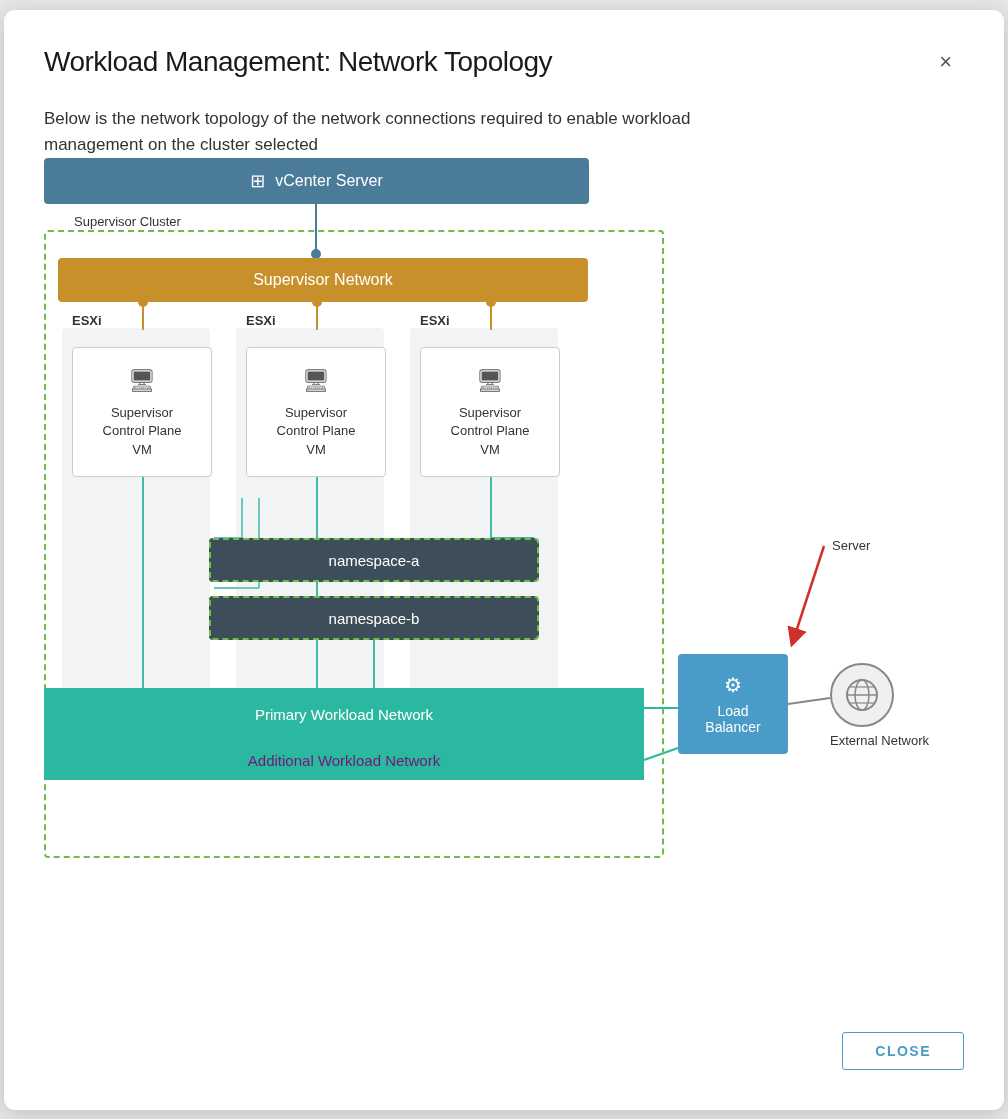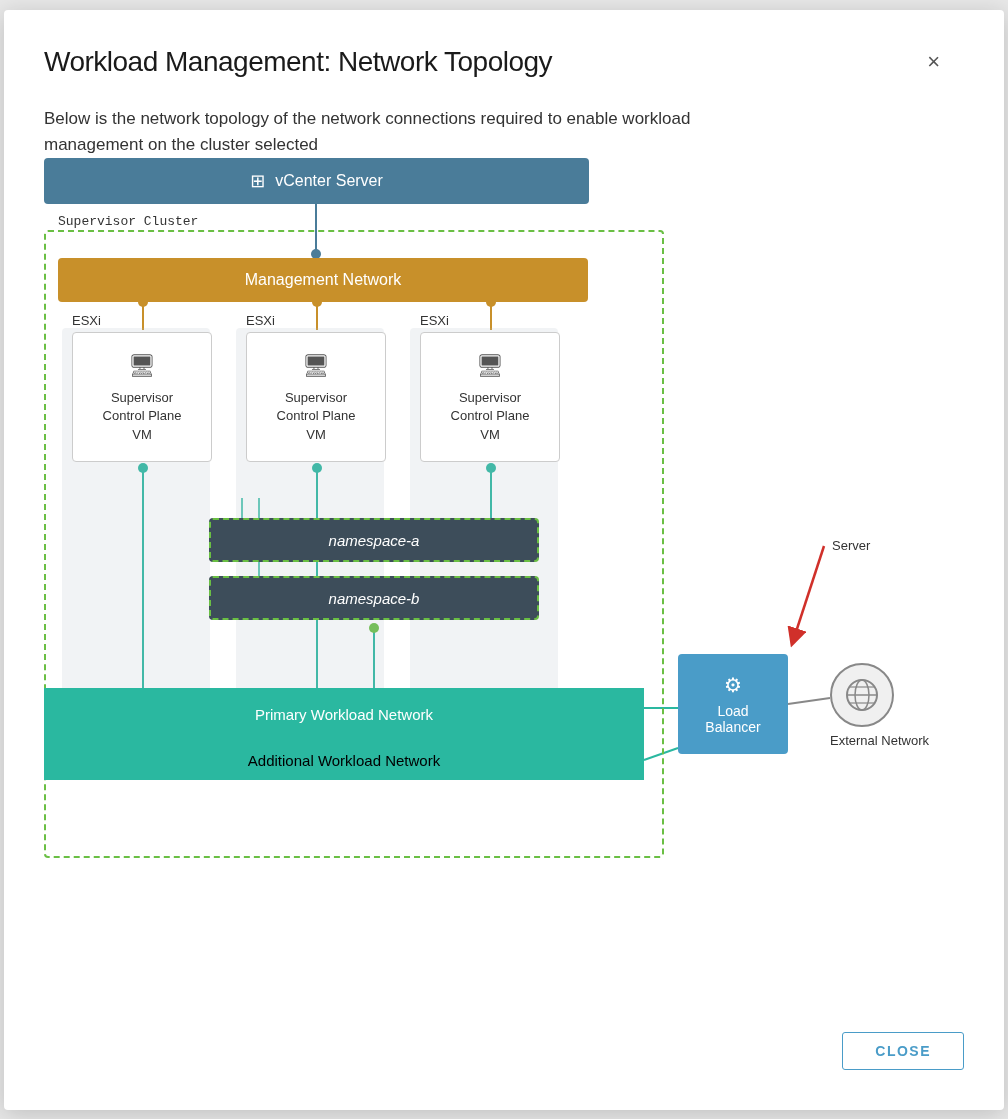--- a/index.html
+++ b/index.html
@@ -6,25 +6,25 @@
     body {
       background: #e8e8e8;
       display: flex;
       align-items: center;
       justify-content: center;
       min-height: 100vh;
       font-family: 'Helvetica Neue', Arial, sans-serif;
     }
     .modal {
       background: #fff;
-      border-radius: 4px;
+      border-radius: 11px;
       box-shadow: 0 4px 24px rgba(0,0,0,0.18);
       width: 1000px;
       min-height: 1100px;
-      padding: 36px 56px 36px 40px;
+      padding: 36px 44px 36px 40px;
       position: relative;
     }
     .modal-header {
       display: flex;
       align-items: center;
       justify-content: space-between;
       margin-bottom: 28px;
     }
     .modal-title {
       font-size: 28px;
@@ -82,26 +82,25 @@
       left: 0;
       width: 620px;
       height: 628px;
       border: 2.5px dashed #6abf44;
       border-radius: 4px;
       background: transparent;
     }
     .supervisor-label {
       position: absolute;
       top: -18px;
-      left: 8px;
+      left: 24px;
       font-size: 13px;
       color: #333;
       background: #fff;
       padding: 0 4px;
-      font-family: Liberation Mono, monospace;
     }
 
     
     .mgmt-network {
       position: absolute;
       top: 100px;
       left: 14px;
       width: 530px;
       height: 44px;
       background: #c8902a;
@@ -119,21 +118,22 @@
       position: absolute;
       top: 155px;
     }
     .esxi-col-1 { left: 28px; }
     .esxi-col-2 { left: 202px; }
     .esxi-col-3 { left: 376px; }
 
     .esxi-label {
       font-size: 13px;
       color: #333;
-      margin-bottom: 4px;
+      margin-bottom: 19px;
+      font-weight: bold;
     }
 
     
     .vm-box {
       width: 140px;
       height: 130px;
       background: #fff;
       border: 1.5px solid #ccc;
       border-radius: 4px;
       display: flex;
@@ -147,24 +147,23 @@
     }
     .vm-icon {
       font-size: 22px;
       margin-bottom: 8px;
       color: #555;
     }
 
     
     .namespace-area {
       position: absolute;
-      top: 360px;
+      top: 380px;
       left: 165px;
       width: 330px;
-      font-style: italic;
     }
     .namespace-box {
       background: #3d4d5a;
       border: 2px dashed #6abf44;
       border-radius: 4px;
       color: #fff;
       font-size: 15px;
       font-weight: 500;
       height: 44px;
       display: flex;
@@ -195,21 +194,21 @@
     .additional-workload {
       position: absolute;
       top: 582px;
       left: 0;
       width: 600px;
       height: 40px;
       background: #2ab8a0;
       display: flex;
       align-items: center;
       justify-content: center;
-      color: #000000;
+      color: #701a75;
       font-size: 15px;
       font-weight: 500;
       z-index: 2;
     }
 
     
     .load-balancer {
       position: absolute;
       top: 496px;
       left: 634px;
@@ -371,21 +370,21 @@
     <div class="vcenter-bar">
       <span class="vcenter-icon">⊞</span>
       <span>vCenter Server</span>
     </div>
 
     <div class="supervisor-cluster">
       <span class="supervisor-label">Supervisor Cluster</span>
     </div>
 
     <div class="mgmt-network">
-      <span>Management Network</span>
+      <span>Supervisor Network</span>
     </div>
 
     <div class="esxi-col-bg esxi-col-bg-1"></div>
     <div class="esxi-col-bg esxi-col-bg-2"></div>
     <div class="esxi-col-bg esxi-col-bg-3"></div>
 
     <div class="esxi-col esxi-col-1">
       <div class="esxi-label">ESXi</div>
       <div class="vm-box">
         <div class="vm-icon">🖥</div>

